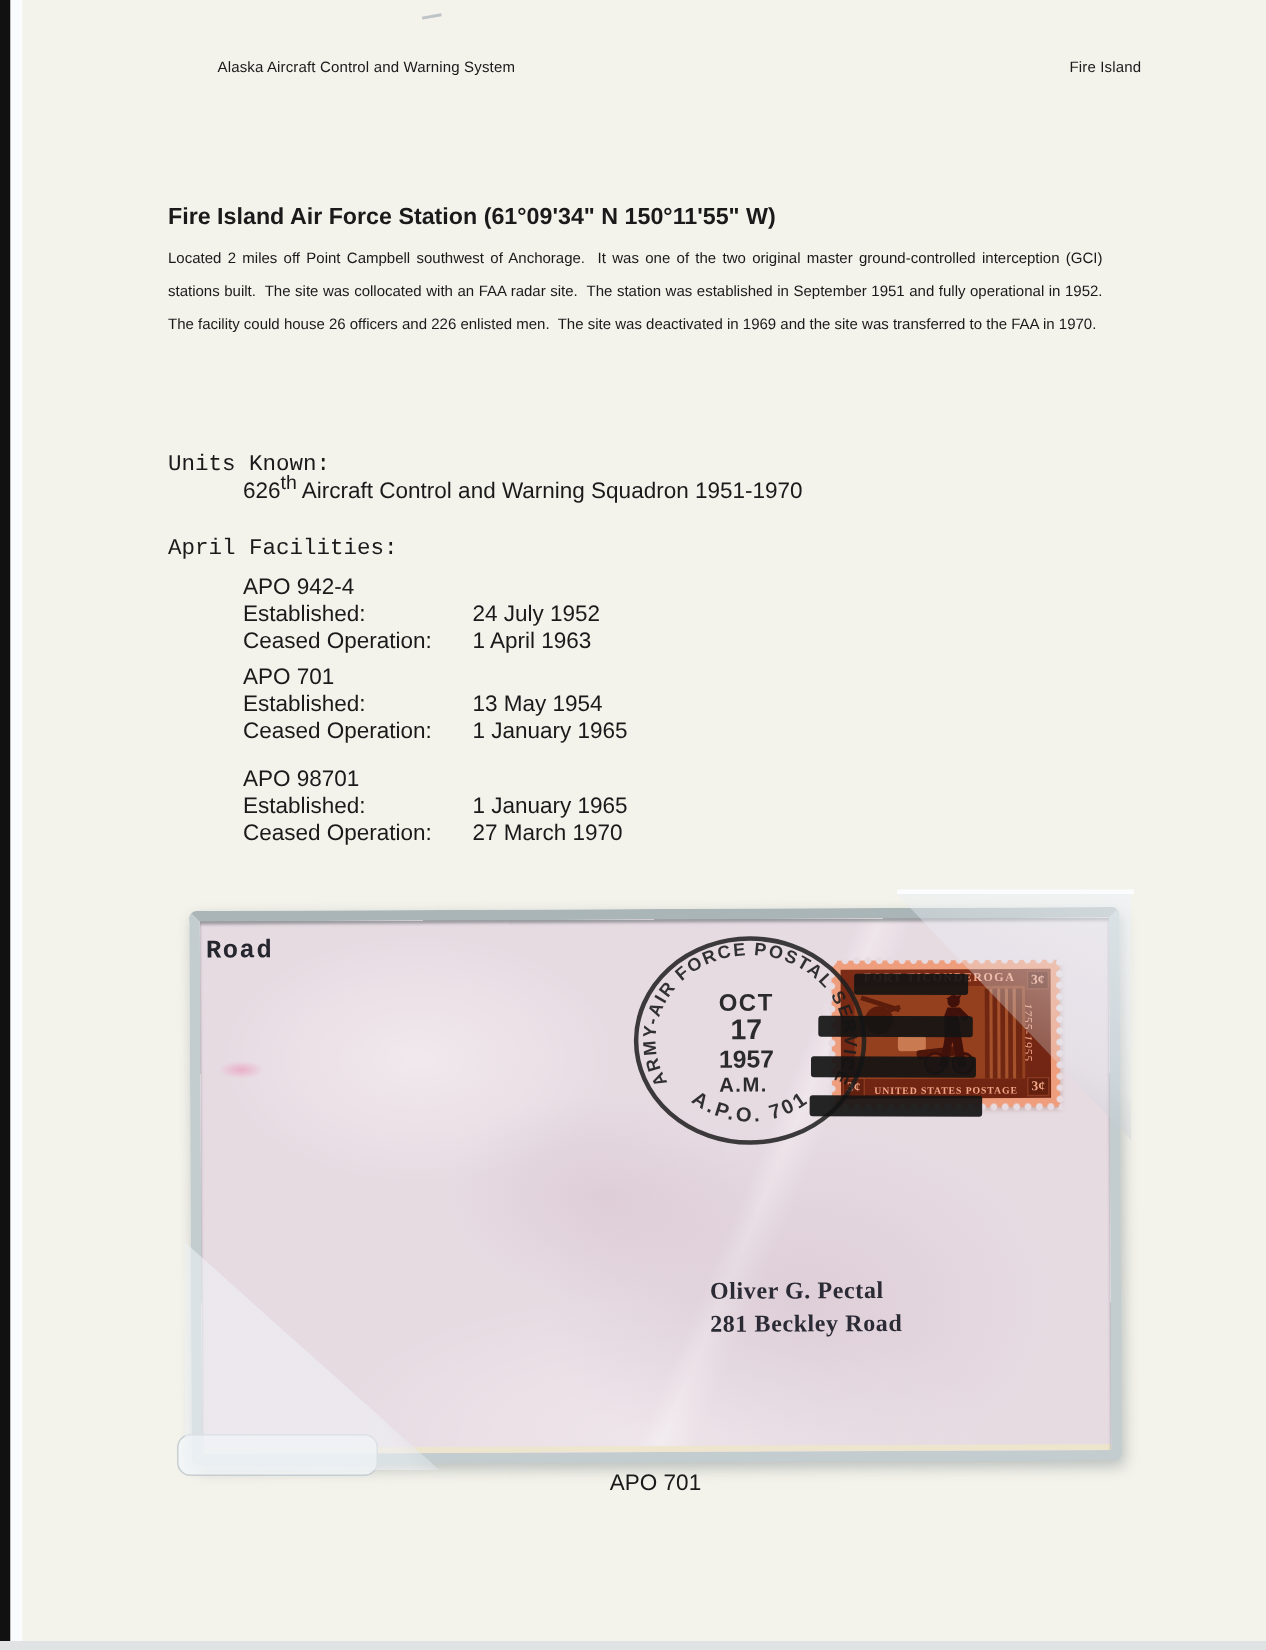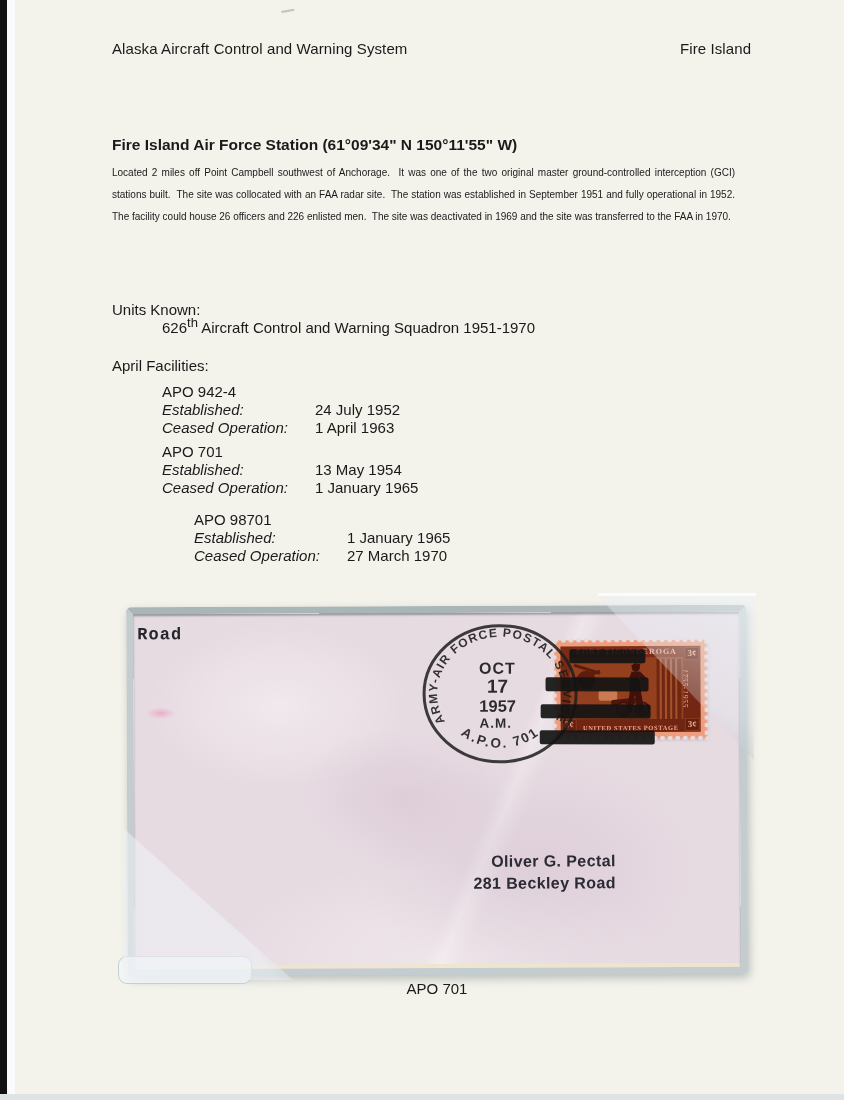--- a/index.html
+++ b/index.html
@@ -9,53 +9,53 @@
   .abs{position:absolute;}
 
   
   .edge-left-black{left:0;top:0;width:7px;height:1100px;background:#111;}
   .edge-left-light{left:7px;top:0;width:8px;height:1100px;background:#fafbfd;}
   .edge-bottom{left:0;top:1094px;width:844px;height:6px;background:#dfe3e4;}
   .scan-speck{left:281px;top:6px;width:13px;height:4px;border-bottom:2px solid #9aa3ad;
               transform:rotate(-10deg);opacity:.6;}
 
   
-  .hdr{top:40px;font-size:15px;letter-spacing:.1px;}
+  .hdr{top:40px;font-size:10px;letter-spacing:.1px;margin-left:33px;}
   .hdr-left{left:112px;}
   .hdr-right{left:680px;}
   .doc-title{left:112px;top:136px;font-size:15.5px;font-weight:bold;}
   .doc-par{left:112px;top:162px;width:623px;font-size:10px;line-height:22px;
            text-align:justify;white-space:pre-wrap;}
-  .sec-heading{left:112px;font-size:15px;}
+  .sec-heading{left:112px;font-size:15px;font-family:Liberation Mono, monospace;}
   .units-heading{top:301px;}
   .units-item{left:162px;top:319px;font-size:15px;white-space:pre-wrap;}
   .units-item sup{font-size:13px;vertical-align:super;line-height:0;}
   .postal-heading{top:357px;}
   .postal-block{left:162px;font-size:15px;line-height:18px;}
-  .pb1{top:383px;} .pb2{top:443px;} .pb3{top:511px;margin-left:32px;}
-  .postal-label{display:inline-block;width:153px;font-style:italic;}
+  .pb1{top:383px;} .pb2{top:443px;} .pb3{top:511px;}
+  .postal-label{display:inline-block;width:153px;}
 
   
   .envelope{left:127px;top:606px;width:620px;height:369px;box-sizing:border-box;
     border:7px solid #c3cdd0;border-top-color:#aab5b7;border-radius:5px;
     transform:rotate(-0.25deg);
     background:
       radial-gradient(190px 120px at 24% 26%, rgba(255,255,255,.38), transparent 70%),
       radial-gradient(240px 170px at 66% 72%, rgba(189,160,180,.22), transparent 72%),
       radial-gradient(150px 100px at 44% 52%, rgba(198,172,192,.28), transparent 70%),
       radial-gradient(300px 130px at 50% 97%, rgba(255,255,255,.30), transparent 75%),
       linear-gradient(113deg, transparent 58%, rgba(255,255,255,.30) 60%, transparent 63%),
       #e7dbe2;
     box-shadow:inset 0 2px 2px rgba(90,100,100,.55), inset 0 -4px 0 rgba(238,229,203,.9),
                2px 4px 9px rgba(120,130,132,.45);
     z-index:1;}
   .from-label{left:4px;top:11px;font-family:"Liberation Mono",monospace;font-weight:bold;
               font-size:17px;letter-spacing:1px;color:#26262e;}
-  .address{left:339px;top:238px;font-family:Liberation Sans, sans-serif;font-weight:bold;
-           font-size:16px;line-height:22px;color:#2b2b36;letter-spacing:.4px;text-align:right;}
+  .address{left:339px;top:238px;font-family:Liberation Serif, serif;font-weight:bold;
+           font-size:16px;line-height:22px;color:#2b2b36;letter-spacing:.4px;}
   .pink-smudge{left:12px;top:93px;width:30px;height:12px;border-radius:50%;
                background:radial-gradient(closest-side, rgba(236,120,170,.45), transparent);}
 
   
   .postmark{left:281px;top:7px;width:170px;height:152px;z-index:3;}
 
   
   .bar{height:14px;background:#141414;opacity:.92;border-radius:2px;z-index:4;
        transform:rotate(.4deg);}
   .bar1{left:436px;top:37px;width:76px;}

